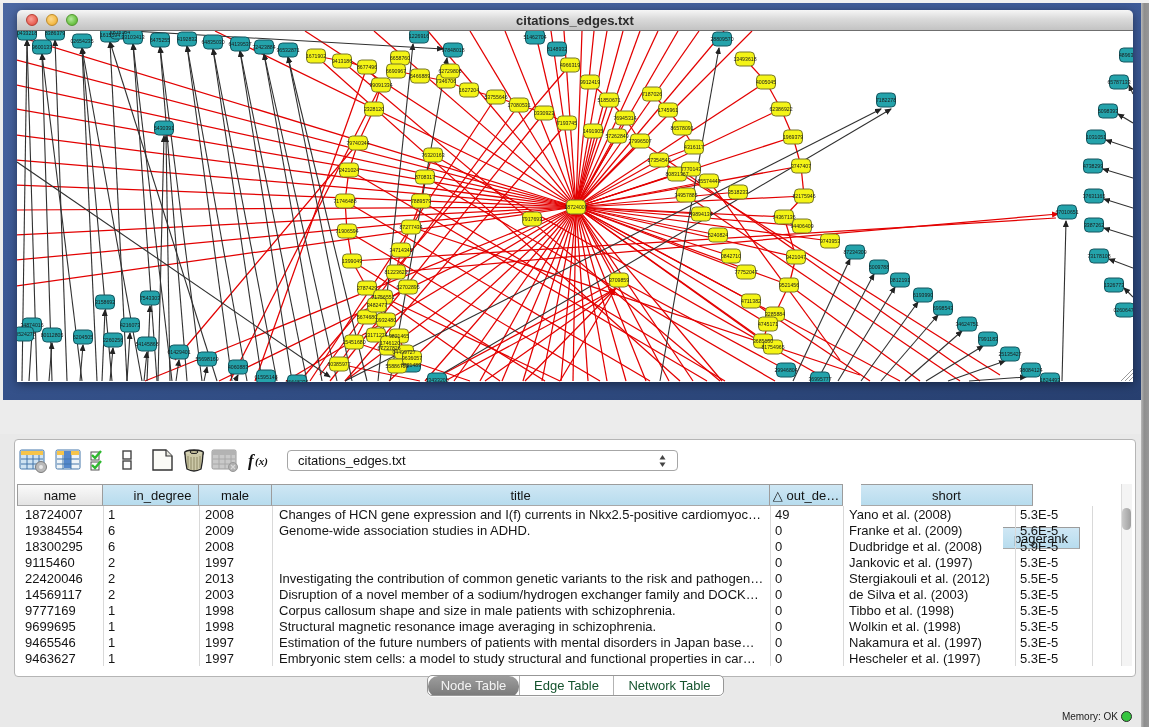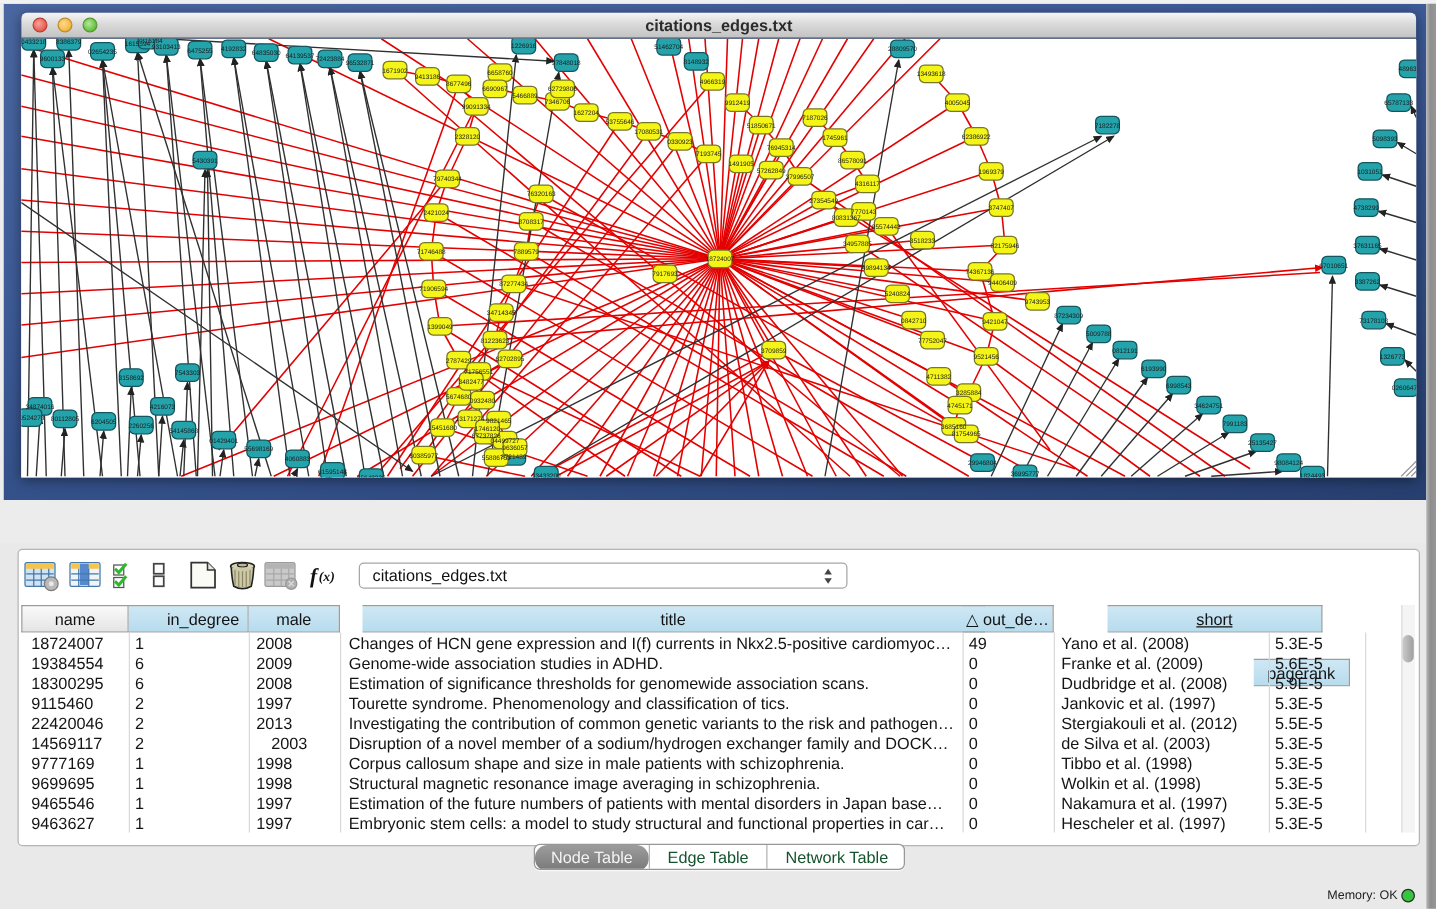--- a/index.html
+++ b/index.html
@@ -32,23 +32,23 @@
   border:1px solid #b5b5b5; border-radius:4px; }
 #dropdown { position:absolute; left:287px; top:450px; width:391px; height:21px; background:#fff;
   border:1px solid #a6a6a6; border-radius:4px; font-size:13px; color:#111; line-height:19px; padding-left:10px; }
 #dd-arrows { position:absolute; left:658px; top:453px; width:9px; height:16px; }
 
 .th { position:absolute; top:484px; height:22px; background:linear-gradient(#cfe7f4,#b7dcee);
   border-right:1px solid #9c9c9c; border-top:1px solid #9c9c9c; border-bottom:1px solid #a8a8a8; font-size:13px; color:#131313; text-align:center; line-height:22px; }
 #th-name { left:17px; width:86px; background:linear-gradient(#fafafa,#e4e4e4); border-left:1px solid #9c9c9c; }
 #th-ind { left:103px; width:96px;padding-left:24px; }
 #th-year { left:199px; width:73px; }
-#th-title { left:290px; width:498px; }
+#th-title { left:272px; width:498px; }
 #th-out { left:770px; width:73px; }
-#th-short { left:886px; width:172px;text-decoration:underline; }
+#th-short { left:861px; width:172px; }
 #th-pr { left:1003px; width:77px;margin-top:43px; }
 .row { position:absolute; left:0; width:1141px; height:16px; font-size:13px; color:#141414; }
 .row span { position:absolute; top:0; white-space:nowrap; }
 .colline { position:absolute; top:506px; height:160px; width:1px; background:#d9d9d9; }
 
 #sbar { position:absolute; left:1121px; top:484px; width:11px; height:182px; background:#f4f4f4; border-left:1px solid #dcdcdc; }
 #sthumb { position:absolute; left:1122px; top:508px; width:9px; height:22px; background:linear-gradient(to right,#c9c9c9,#9f9f9f); border-radius:5px; }
 
 #tabs { position:absolute; left:427px; top:675px; width:297px; height:21px; border:1px solid #979797;
   border-radius:5px; background:#fff; overflow:hidden; box-shadow:0 1px 0 rgba(255,255,255,.7); }
@@ -689,47 +689,45 @@
       <span style="left:205px">2009</span>
       <span style="left:279px">Genome-wide association studies in ADHD.</span>
       <span style="left:775px">0</span>
       <span style="left:849px">Franke et al. (2009)</span>
       <span style="left:1020px">5.6E-5</span>
     </div>
 <div class="row" style="top:538.5px">
       <span style="left:25px">18300295</span>
       <span style="left:108px">6</span>
       <span style="left:205px">2008</span>
-      <span style="left:279px">Estimation of significance thresholds for genomewide association scans.</span>
       <span style="left:775px">0</span>
       <span style="left:849px">Dudbridge et al. (2008)</span>
       <span style="left:1020px">5.9E-5</span>
     </div>
 <div class="row" style="top:554.5px">
       <span style="left:25px">9115460</span>
       <span style="left:108px">2</span>
       <span style="left:205px">1997</span>
-      <span style="left:279px">Tourette syndrome. Phenomenology and classification of tics.</span>
       <span style="left:775px">0</span>
       <span style="left:849px">Jankovic et al. (1997)</span>
       <span style="left:1020px">5.3E-5</span>
     </div>
 <div class="row" style="top:570.5px">
       <span style="left:25px">22420046</span>
       <span style="left:108px">2</span>
       <span style="left:205px">2013</span>
       <span style="left:279px">Investigating the contribution of common genetic variants to the risk and pathogen…</span>
       <span style="left:775px">0</span>
       <span style="left:849px">Stergiakouli et al. (2012)</span>
       <span style="left:1020px">5.5E-5</span>
     </div>
 <div class="row" style="top:586.5px">
       <span style="left:25px">14569117</span>
       <span style="left:108px">2</span>
-      <span style="left:217px">2003</span>
+      <span style="left:205px">2003</span>
       <span style="left:279px">Disruption of a novel member of a sodium/hydrogen exchanger family and DOCK…</span>
       <span style="left:775px">0</span>
       <span style="left:849px">de Silva et al. (2003)</span>
       <span style="left:1020px">5.3E-5</span>
     </div>
 <div class="row" style="top:602.5px">
       <span style="left:25px">9777169</span>
       <span style="left:108px">1</span>
       <span style="left:205px">1998</span>
       <span style="left:279px">Corpus callosum shape and size in male patients with schizophrenia.</span>

